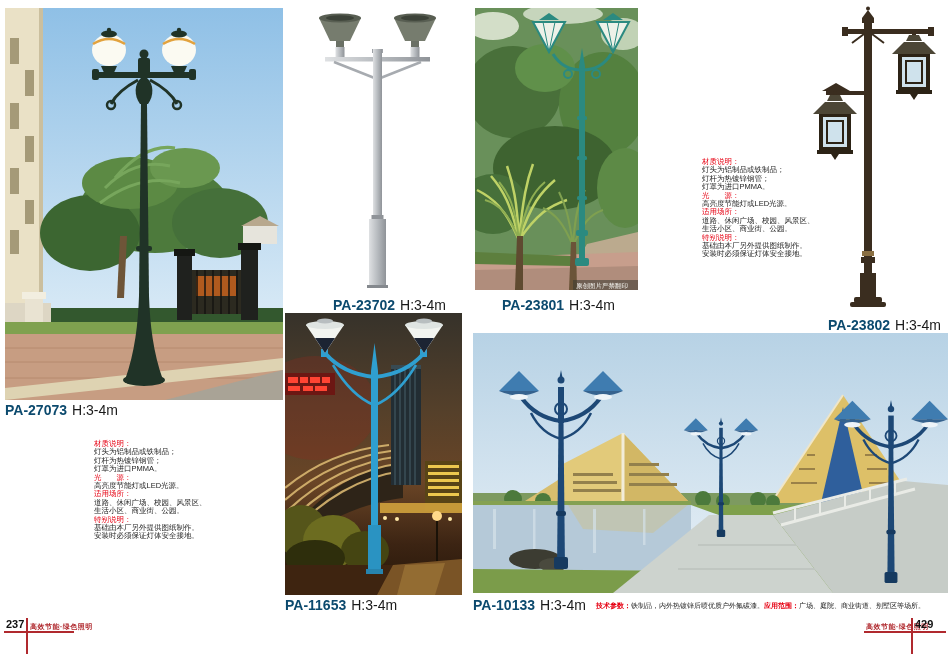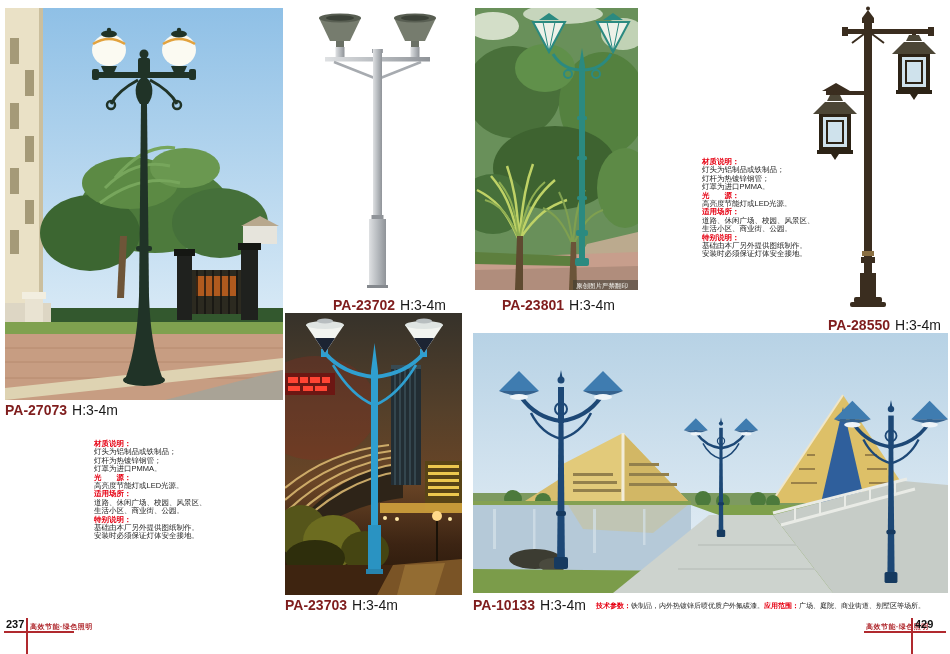--- a/index.html
+++ b/index.html
@@ -3,24 +3,24 @@
 <meta charset="utf-8">
 <style>
   html,body{margin:0;padding:0;background:#888;}
   .page{
     position:relative;width:950px;height:654px;background:#ffffff;
     font-family:"Liberation Sans","DejaVu Sans",sans-serif;overflow:hidden;
   }
   .photo{position:absolute;overflow:hidden;}
   .photo svg{display:block;}
   .plabel{position:absolute;font-size:14px;font-weight:bold;white-space:nowrap;color:#111;}
-  .plabel .code{color:#7f1d1d;font-weight:bold;margin-right:5px;}
+  .plabel .code{color:#0c4a6e;font-weight:bold;margin-right:5px;}
   .plabel .hgt{color:#1a1a1a;font-weight:normal;text-align:center;}
   .specs{position:absolute;width:125px;font-size:7.5px;line-height:8.4px;color:#222;}
-  .specs .rd{color:#e60012;font-weight:bold;}
+  .specs .rd{color:#e60012;font-weight:normal;}
   .techline{font-size:7px;font-weight:normal;color:#222;margin-left:10px;vertical-align:2px;}
   .techline .rd{color:#e60012;font-weight:bold;}
   .fnum{position:absolute;font-size:11px;font-weight:bold;color:#111;}
   .ftag{position:absolute;font-size:7px;font-weight:bold;color:#b0292e;letter-spacing:.5px;}
   .fhline{position:absolute;height:1.5px;background:#b0292e;}
   .fvline{position:absolute;width:1.5px;background:#b0292e;}
 </style>
 </head>
 <body>
 
@@ -292,21 +292,21 @@
     <div>高亮度节能灯或LED光源。</div>
     <div class="rd">适用场所：</div>
     <div>道路、休闲广场、校园、风景区、</div>
     <div>生活小区、商业街、公园。</div>
     <div class="rd">特别说明：</div>
     <div>基础由本厂另外提供图纸制作。</div>
     <div>安装时必须保证灯体安全接地。</div>
   </div>
 
   <div class="plabel" style="left:828px;top:317px;">
-    <span class="code">PA-28550</span><span class="hgt">H:3-4m</span>
+    <span class="code">PA-23802</span><span class="hgt">H:3-4m</span>
   </div>
 
   <figure class="photo" style="left:285px;top:313px;width:177px;height:282px;margin:0;">
     <svg width="177" height="282" viewBox="0 0 177 282">
       <defs>
         <linearGradient id="g5sky" x1="0" y1="0" x2="0" y2="1">
           <stop offset="0" stop-color="#36322a"></stop>
             <stop offset=".35" stop-color="#55402a"></stop>
           <stop offset=".6" stop-color="#6a4526"></stop>
             <stop offset=".82" stop-color="#3c2413"></stop>
@@ -390,21 +390,21 @@
         <g>
           <polygon points="120,12 158,12 139,40" fill="#f2f4f0"></polygon>
           <polygon points="129,25 149,25 139,40" fill="#1c2433"></polygon>
           <ellipse cx="139" cy="12" rx="19" ry="4" fill="#dfe4e2"></ellipse>
           <ellipse cx="139" cy="8" rx="8" ry="2.5" fill="#b8bec0"></ellipse>
         </g>
       </g>
     </svg>
   </figure>
   <div class="plabel" style="left:285px;top:597px;">
-    <span class="code">PA-23703</span><span class="hgt">H:3-4m</span>
+    <span class="code">PA-11653</span><span class="hgt">H:3-4m</span>
   </div>
 
   <figure class="photo" style="left:473px;top:333px;width:475px;height:260px;margin:0;">
     <svg width="475" height="260" viewBox="0 0 475 260">
       <defs>
         <linearGradient id="g6sky" x1="0" y1="0" x2="0" y2="1">
           <stop offset="0" stop-color="#b7d2e5"></stop>
             <stop offset="1" stop-color="#e9f1f7"></stop>
         </linearGradient>
         <g id="bp6">

